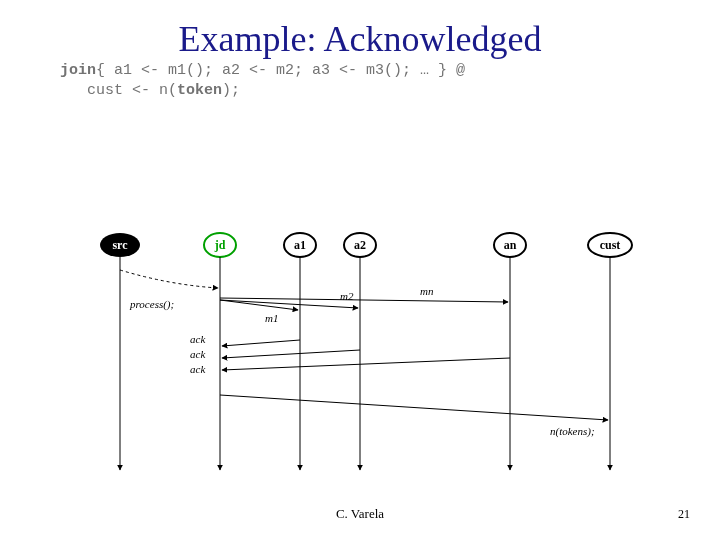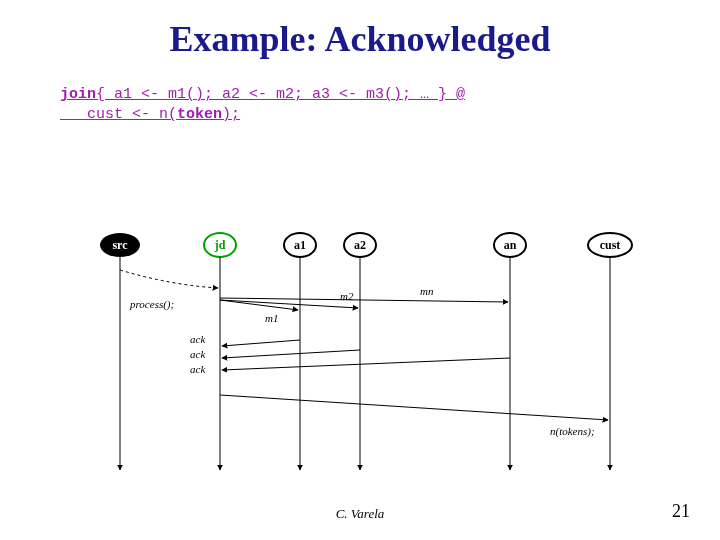--- a/index.html
+++ b/index.html
@@ -11,54 +11,51 @@
     background: #fff;
     position: relative;
     overflow: hidden;
   }
   .title {
     text-align: center;
     font-size: 36px;
     color: #1a1a8a;
     margin-top: 18px;
     line-height: 1.2;
-    font-weight: bold;
   }
   .code-block {
     font-family: "Courier New", monospace;
     font-size: 15px;
-    color: #a21caf;
-    margin: 24px 0 0 60px;
+    color: #737373;
+    margin: 0 0 0 60px;
     white-space: pre;
     line-height: 1.35;
-    text-decoration: underline;
   }
   .code-block .kw { font-weight: bold; }
   .diagram {
     position: absolute;
     top: 230px;
     left: 90px;
     width: 570px;
     height: 250px;
   }
   .footer-author {
     position: absolute;
     bottom: 18px;
     left: 0;
     width: 100%;
     text-align: center;
     font-size: 13px;
     color: #000;
-    font-style: italic;
   }
   .footer-page {
     position: absolute;
     bottom: 18px;
     right: 30px;
-    font-size: 18px;
+    font-size: 12px;
     color: #000;
   }
 </style>
 </head>
 <body>
 
 <div class="title">
   <span>Example: Acknowledged</span><br>
 </div>
 

